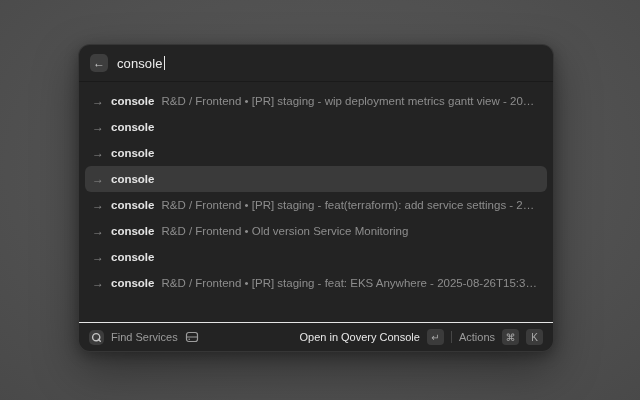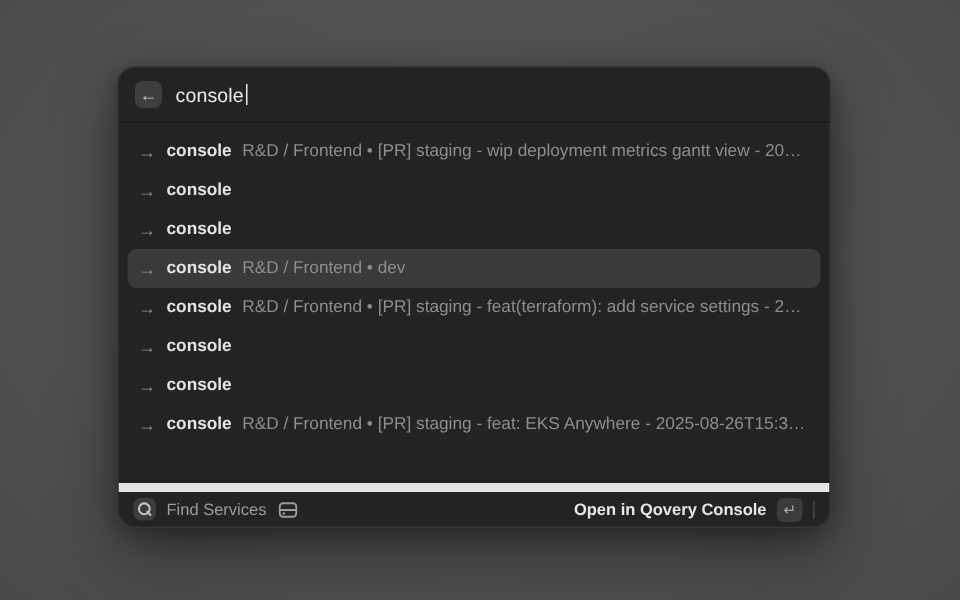--- a/index.html
+++ b/index.html
@@ -93,41 +93,41 @@
     font-size: 11.5px;
     overflow: hidden;
     text-overflow: ellipsis;
   }
   .footer {
     flex: 0 0 29px;
     display: flex;
     align-items: center;
     gap: 7px;
     padding: 0 10px;
-    border-top: 6px solid #e5e5e5;
+    border-top: 1px solid #e5e5e5;
   }
   .footer-group {
     display: flex;
     align-items: center;
     gap: 7px;
     cursor: pointer;
     background: none;
     border: none;
     padding: 0;
   }
   .badge {
     width: 15px; height: 15px;
     border-radius: 5px;
     background: #3c3c3c;
     display: inline-flex;
     align-items: center;
     justify-content: center;
   }
   .muted-label { color: #9c9c9c; font-size: 11px; }
-  .strong-label { color: #e8e8e8; font-size: 11px; font-weight: 700; }
+  .strong-label { color: #e8e8e8; font-size: 11px; font-weight: 400; }
   .kbd {
     height: 16px;
     min-width: 17px;
     padding: 0 3px;
     background: #3b3b3b;
     border-radius: 4px;
     color: #a9a9a9;
     font-size: 10px;
     display: inline-flex;
     align-items: center;
@@ -163,30 +163,30 @@
     <span class="arrow">→</span>
     <span class="keyword">console</span>
   </div>
       <div class="row">
     <span class="arrow">→</span>
     <span class="keyword">console</span>
   </div>
       <div class="row selected">
     <span class="arrow">→</span>
     <span class="keyword">console</span>
-    <span class="desc">R&amp;D / Frontend • dev</span>
   </div>
       <div class="row">
     <span class="arrow">→</span>
     <span class="keyword">console</span>
     <span class="desc">R&amp;D / Frontend • [PR] staging - feat(terraform): add service settings - 2025-08-04T14:21:07Z</span>
   </div>
       <div class="row">
     <span class="arrow">→</span>
     <span class="keyword">console</span>
+    <span class="desc">R&amp;D / Frontend • Old version Service Monitoring</span>
   </div>
       <div class="row">
     <span class="arrow">→</span>
     <span class="keyword">console</span>
   </div>
       <div class="row">
     <span class="arrow">→</span>
     <span class="keyword">console</span>
     <span class="desc">R&amp;D / Frontend • [PR] staging - feat: EKS Anywhere - 2025-08-26T15:38:50Z</span>
   </div>
@@ -212,15 +212,20 @@
 
     <span class="spacer"></span>
 
     <button class="footer-group">
       <span class="strong-label">Open in Qovery Console</span>
       <span class="kbd">↵</span>
     </button>
 
     <span class="vdiv"></span>
 
+    <button class="footer-group">
+      <span class="muted-label">Actions</span>
+      <span class="kbd">⌘</span>
+      <span class="kbd">K</span>
+    </button>
   </div>
 
 </div>
 
 </body></html>

